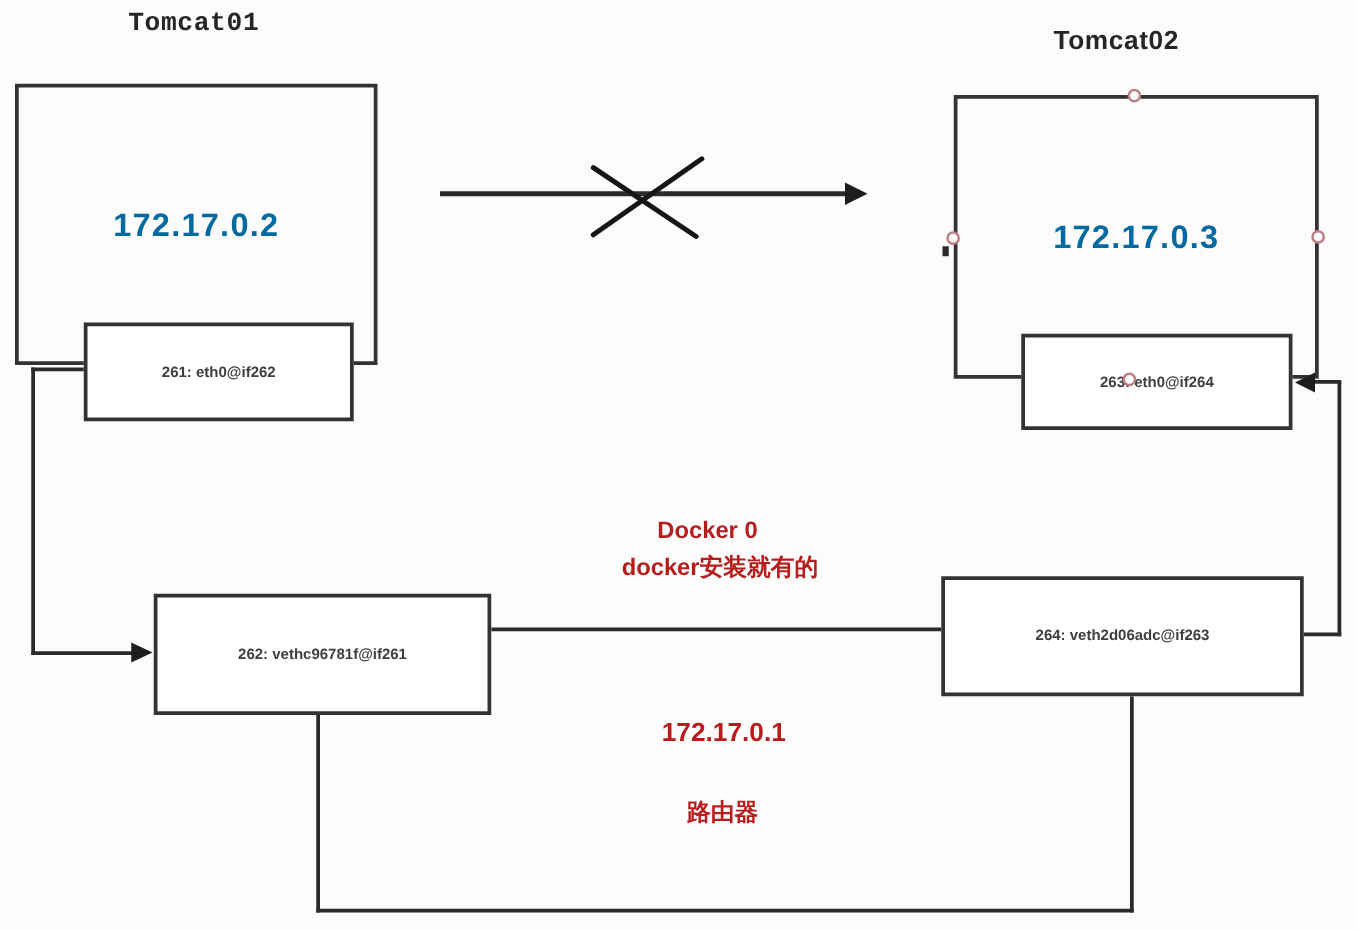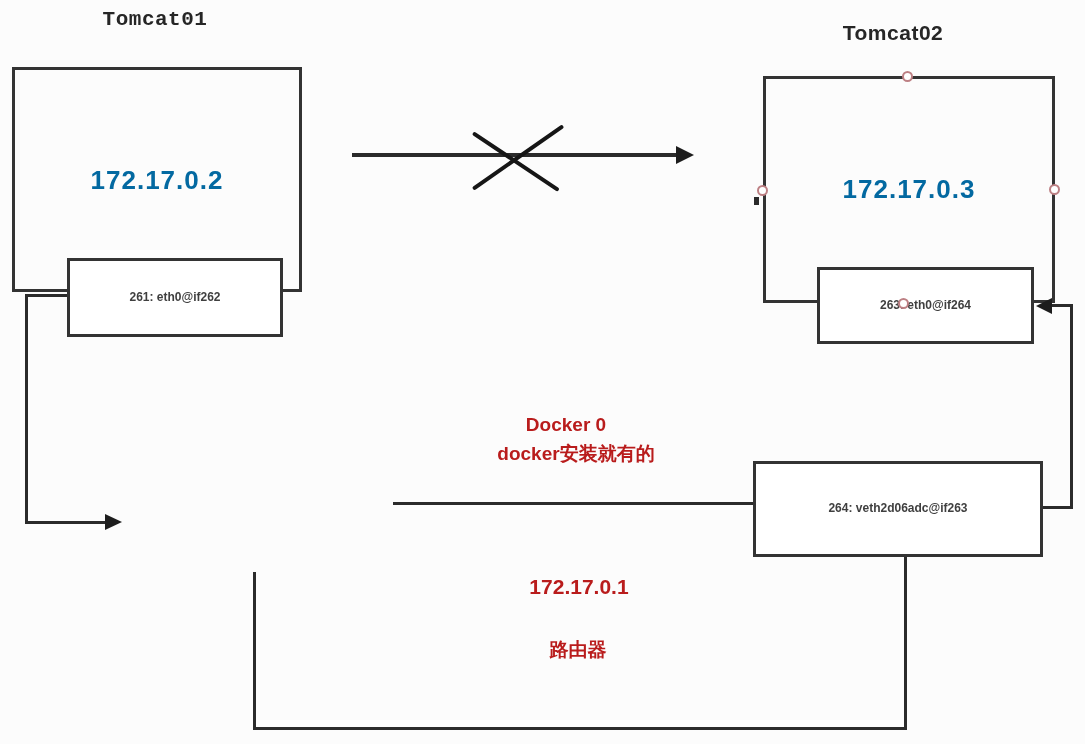--- a/index.html
+++ b/index.html
@@ -72,20 +72,23 @@
   <div class="handle" style="left:757px;top:185px;"></div>
   <div class="handle" style="left:1049px;top:184px;"></div>
   <div class="handle" style="left:898px;top:298px;"></div>
   <div class="line" style="left:754px;top:197px;width:5px;height:8px;"></div>
 
   <div class="line" style="left:352px;top:153px;width:328px;height:4px;"></div>
   <div class="arrowhead-right" style="left:676px;top:146px;"></div>
   <div class="xstroke" style="left:473px;top:131px;width:103px;transform:rotate(33.8deg);"></div>
   <div class="xstroke" style="left:473px;top:187px;width:110px;transform:rotate(-35deg);"></div>
 
+  <div class="box" style="left:123px;top:475px;width:270px;height:97px;z-index:10;">
+    <div class="iface-label">262: vethc96781f@if261</div>
+  </div>
 
   <div class="box" style="left:753px;top:461px;width:290px;height:96px;z-index:10;">
     <div class="iface-label">264: veth2d06adc@if263</div>
   </div>
 
   <div class="line" style="left:25px;top:294px;width:44px;height:3px;"></div>
   <div class="line" style="left:25px;top:294px;width:3px;height:230px;"></div>
   <div class="line" style="left:25px;top:521px;width:85px;height:3px;"></div>
   <div class="arrowhead-right" style="left:105px;top:514px;border-top-width:8px;border-bottom-width:8px;border-left-width:17px;"></div>
 

